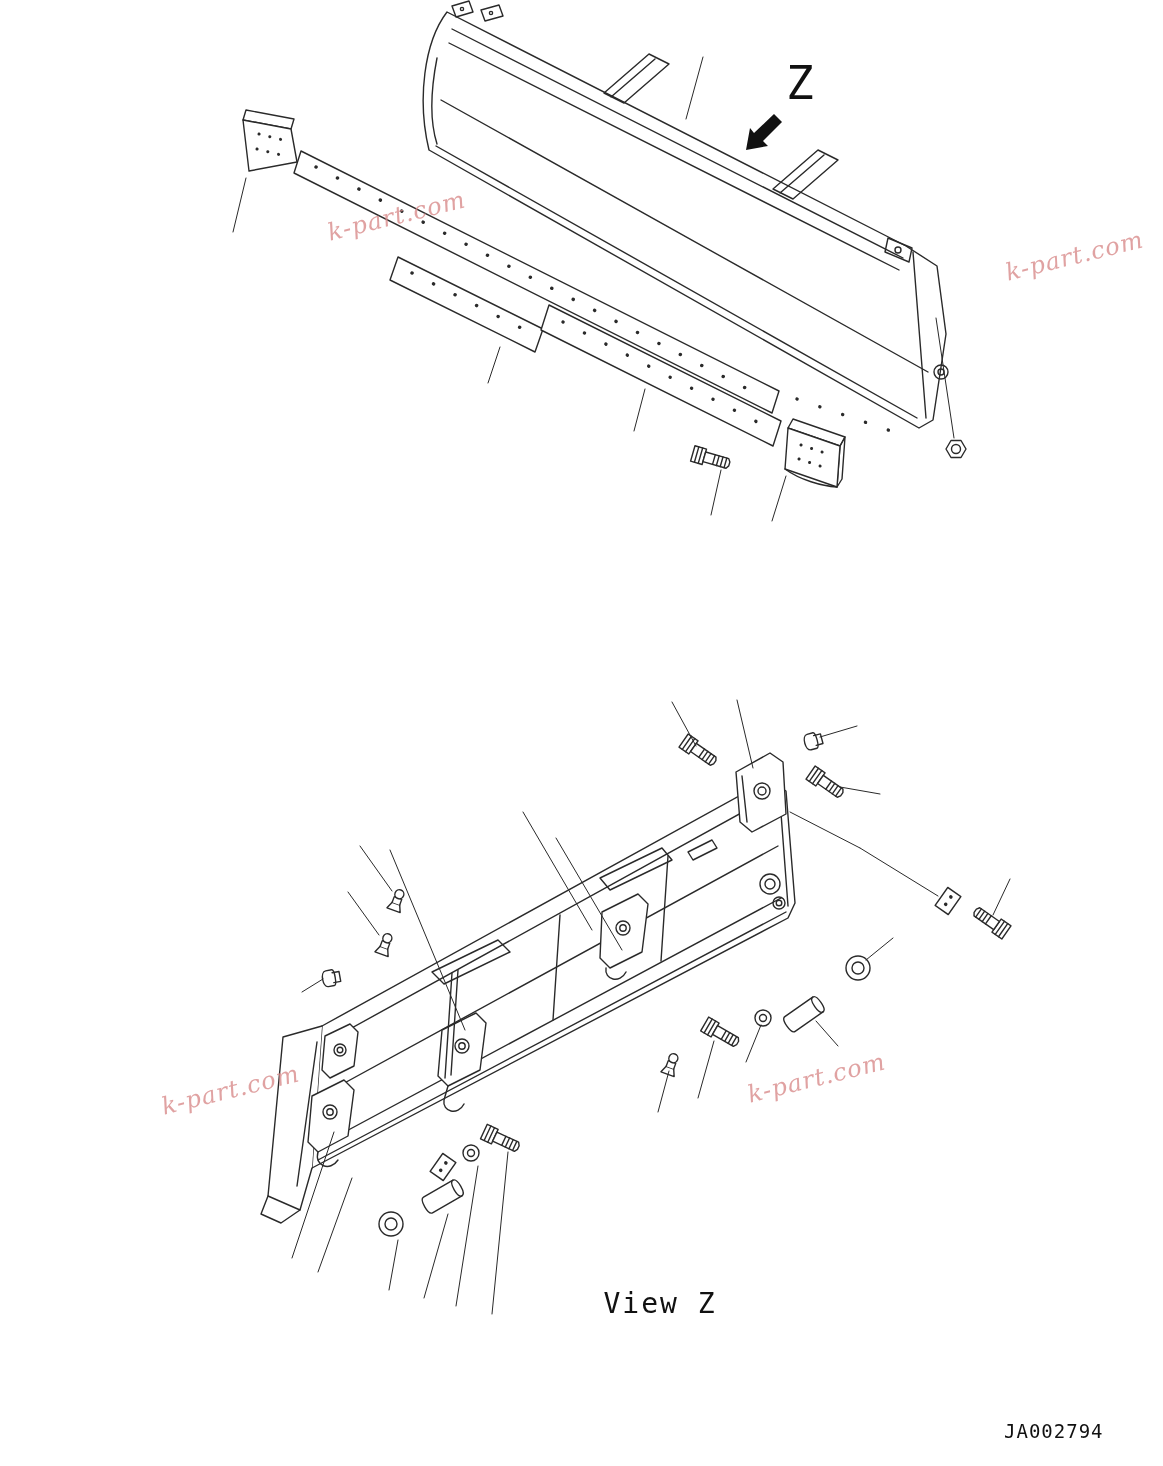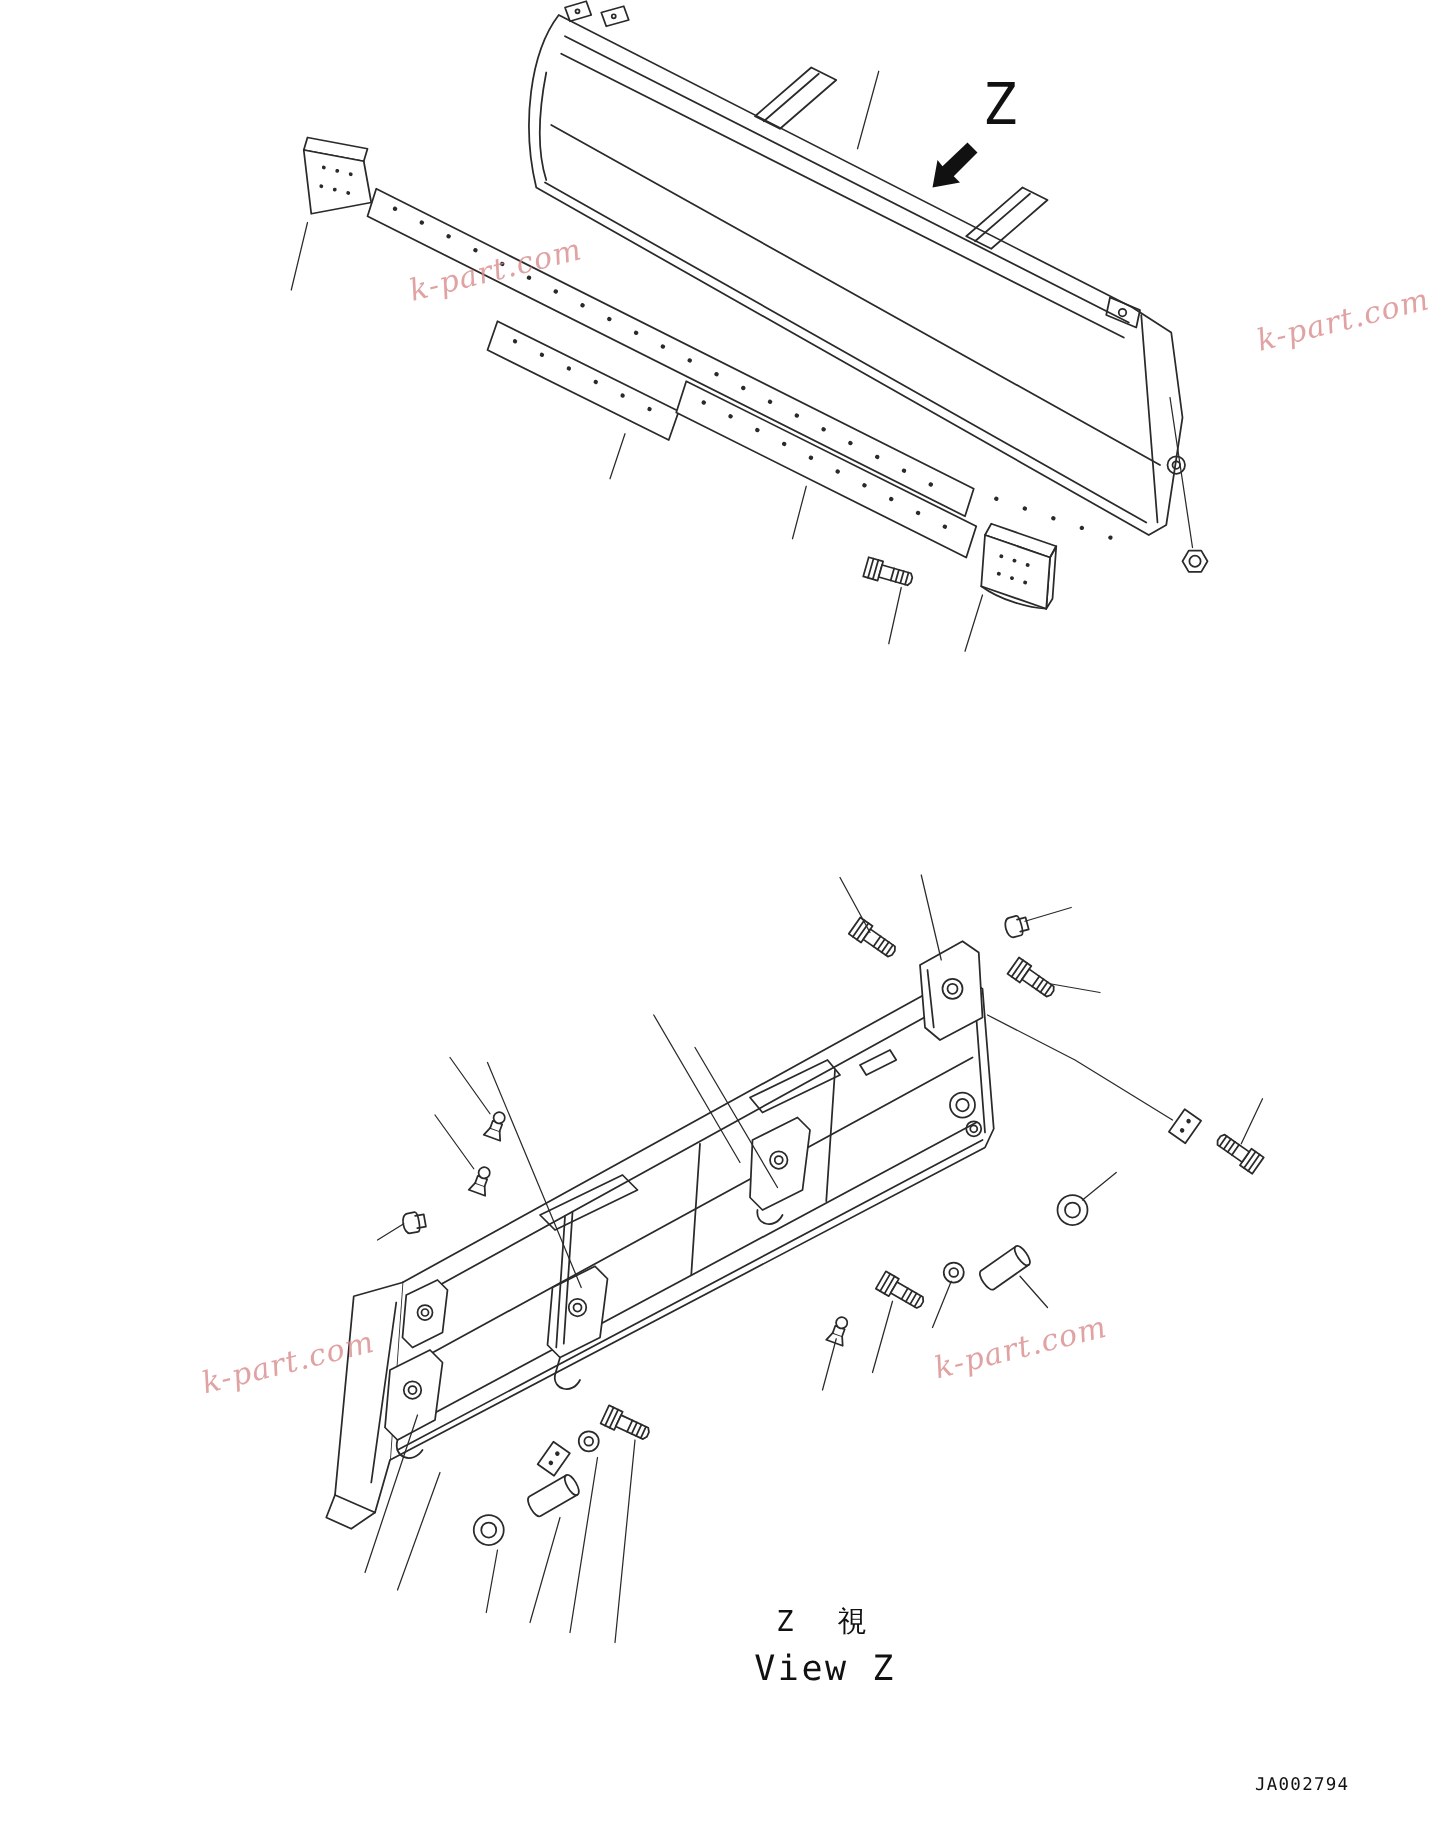--- a/index.html
+++ b/index.html
@@ -11,21 +11,21 @@
   .dots{stroke:#2a2a2a;fill:none;stroke-width:3.4;stroke-linecap:round;stroke-dasharray:0.1 24;}
   .dots-sm{stroke:#2a2a2a;fill:none;stroke-width:3;stroke-linecap:round;stroke-dasharray:0.1 11;}
   .wm{position:absolute;font-family:"DejaVu Serif", serif;font-style:italic;font-size:24px;
       color:#d98c8c;opacity:.8;transform:rotate(-14deg);letter-spacing:1px;white-space:nowrap;}
   .wm1{left:326px;top:202px;} .wm2{left:1004px;top:242px;}
   .wm3{left:160px;top:1076px;} .wm4{left:746px;top:1064px;}
   .zlabel{position:absolute;left:786px;top:60px;font-size:46px;line-height:1;}
   .caption{position:absolute;left:540px;top:1282px;width:240px;text-align:center;}
   .caption-cjk{font-size:23px;letter-spacing:6px;white-space:pre;}
   .caption-en{font-size:28px;margin-top:5px;letter-spacing:2px;}
-  .docnum{position:absolute;left:1004px;top:1420px;font-size:14px;letter-spacing:1px;}
+  .docnum{position:absolute;left:1004px;top:1420px;font-size:19px;letter-spacing:1px;}
 </style>
 </head>
 <body>
 
 <div class="canvas">
 
 <svg width="1163" height="1466" viewBox="0 0 1163 1466">
   <defs>
     <g id="bolt" stroke="#2a2a2a" fill="#fff" stroke-width="1.4" stroke-linejoin="round">
       <path d="M-20,-8 L-8,-8 L-8,8 L-20,8 Z"></path>
@@ -186,19 +186,18 @@
 </svg>
 
 <div class="zlabel">Z</div>
 
 <div class="wm wm1">k-part.com</div>
 <div class="wm wm2">k-part.com</div>
 <div class="wm wm3">k-part.com</div>
 <div class="wm wm4">k-part.com</div>
 
 <div class="caption">
-  <div class="caption-cjk">Z　視</div>
   <div class="caption-en">View Z</div>
 </div>
 
 <div class="docnum">JA002794</div>
 
 </div>
 
 </body></html>

